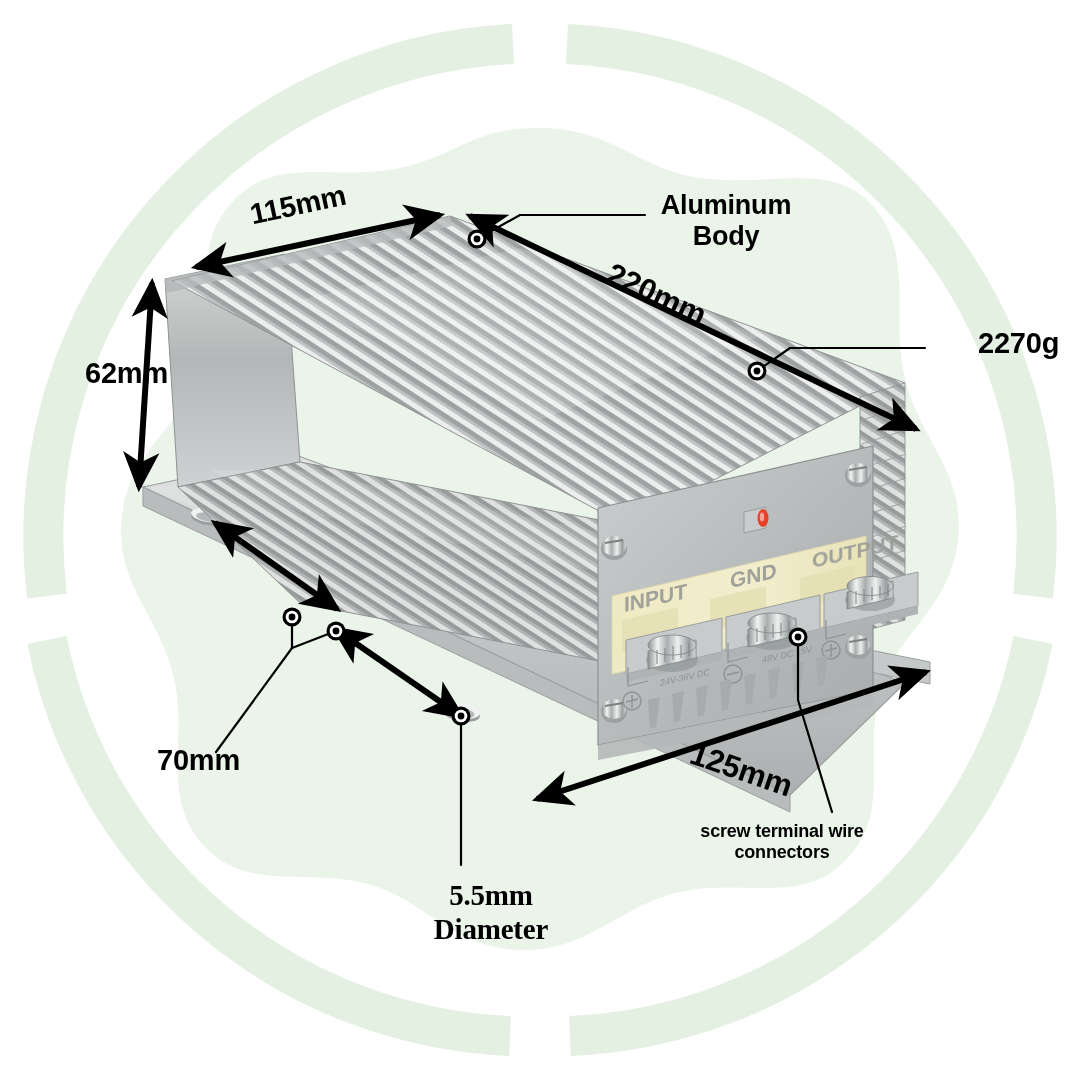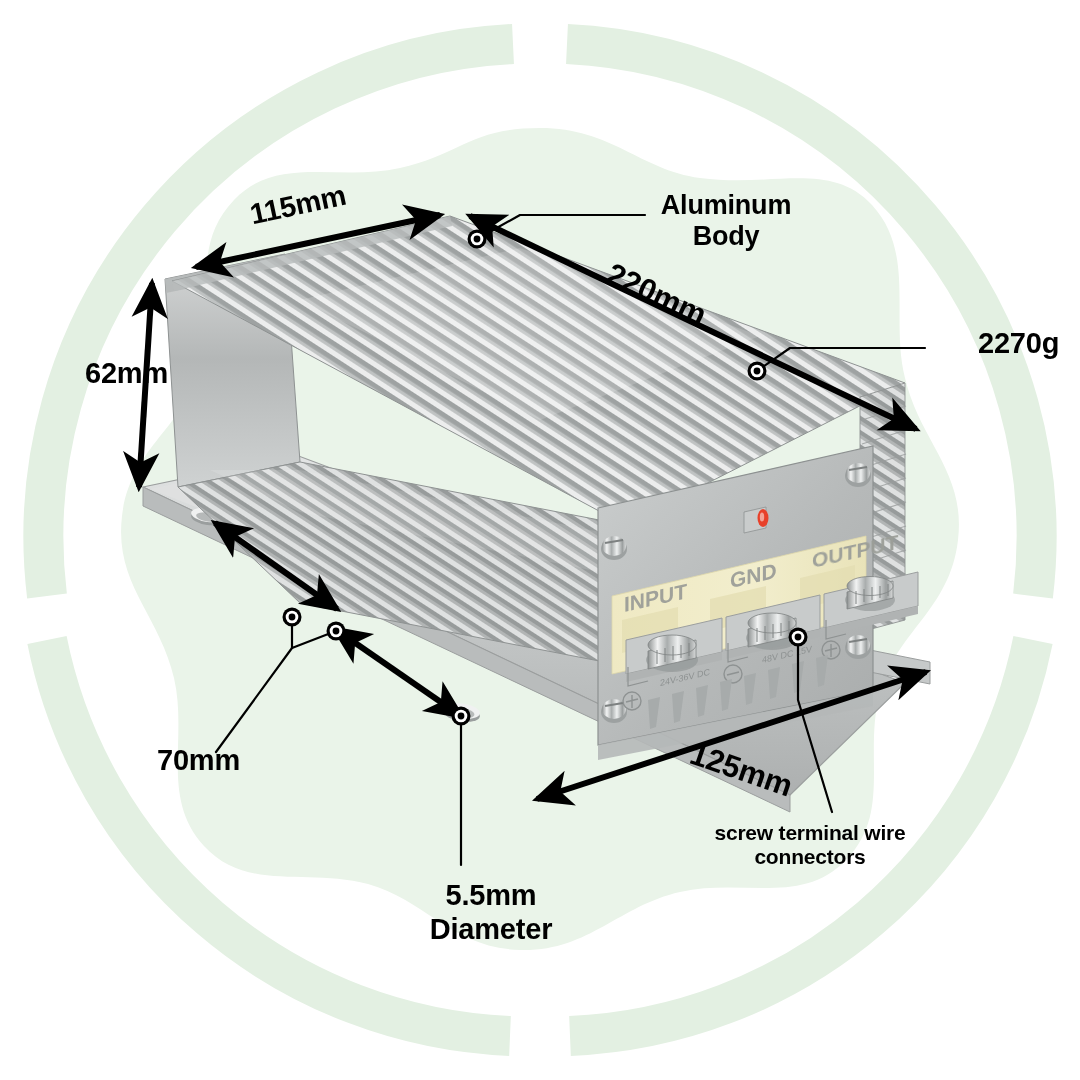--- a/index.html
+++ b/index.html
@@ -399,20 +399,20 @@
   </svg>
 
   <div id="anno-layer">
       <div class="anno-text" style="left: 247px; top: 199px; font-size: 29px; transform: rotate(-12deg); transform-origin: left top;">115mm</div>
       <div class="anno-text" style="left: 41px; top: 357px; font-size: 29px; margin-left: 44px;">62mm</div>
       <div class="anno-text" style="left: 616px; top: 256px; font-size: 31px; transform: rotate(25deg); transform-origin: left top;">220mm</div>
       <div class="anno-text centered" style="left: 616px; top: 190px; font-size: 27px; width: 240px; margin-left: -10px;">Aluminum
 Body</div>
       <div class="anno-text" style="left: 930px; top: 327px; font-size: 29px; margin-left: 48px;">2270g</div>
       <div class="anno-text" style="left: 157px; top: 744px; font-size: 29px; text-align: right;">70mm</div>
-      <div class="anno-text centered" style="left: 381px; top: 879px; font-size: 29px; width: 240px; margin-left: -10px;">5.5mm
+      <div class="anno-text centered" style="left: 381px; top: 879px; font-size: 29px; width: 240px; margin-left: -10px; font-family: Liberation Serif, serif;">5.5mm
 Diameter</div>
       <div class="anno-text" style="left: 697px; top: 736px; font-size: 31px; transform: rotate(19deg); transform-origin: left top;">125mm</div>
-      <div class="anno-text centered" style="left: 700px; top: 821px; font-size: 21px; width: 240px; margin-left: -10px;">screw terminal wire
+      <div class="anno-text centered" style="left: 672px; top: 821px; font-size: 18px; width: 240px; margin-left: -10px;">screw terminal wire
 connectors</div>
     </div>
 
 </div>
 
 </body></html>

